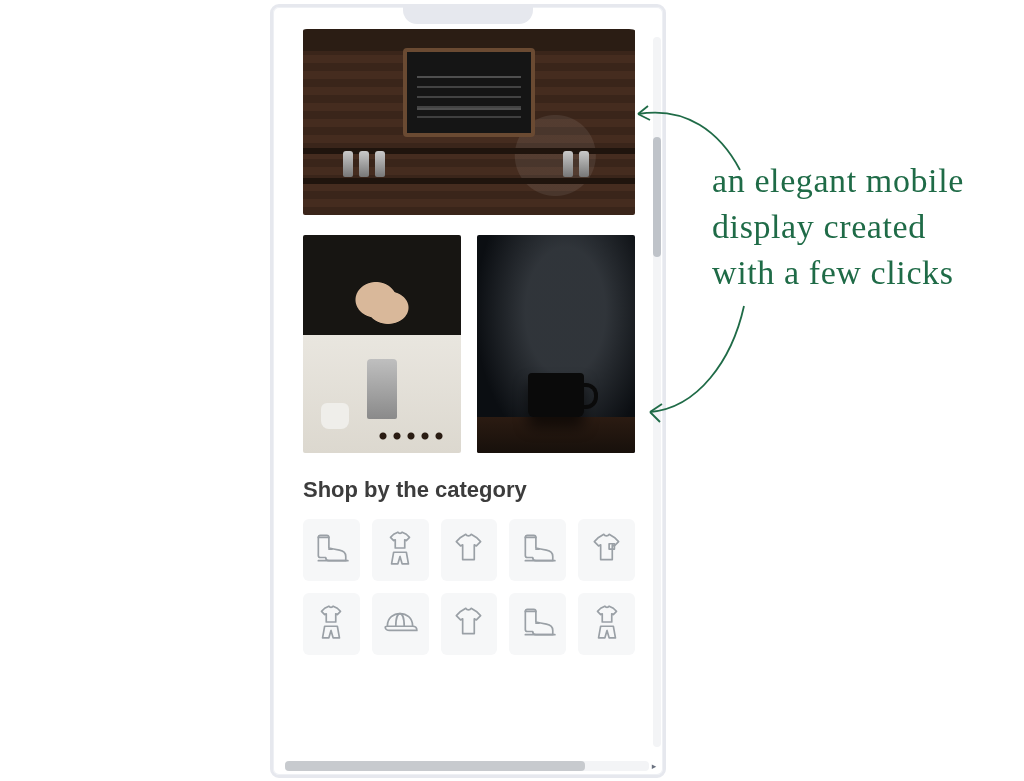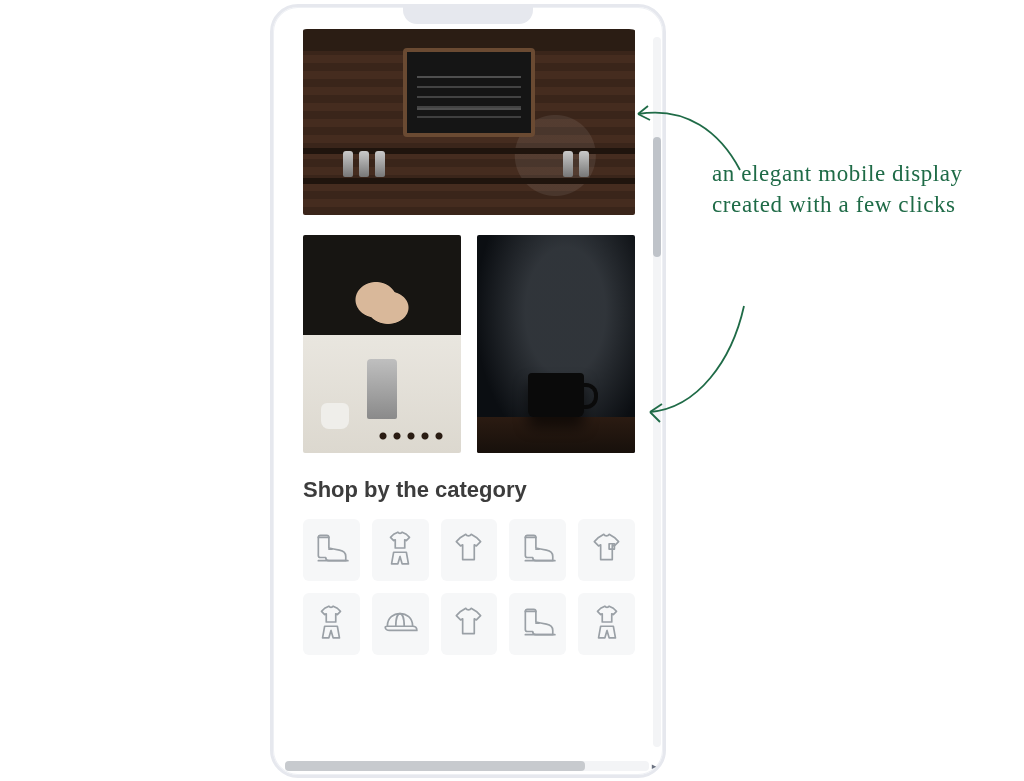--- a/index.html
+++ b/index.html
@@ -13,21 +13,21 @@
   }
 
   
   .device {
     position: absolute;
     left: 270px;
     top: 4px;
     width: 396px;
     height: 774px;
     border: 3px solid #e6e8ee;
-    border-radius: 28px;
+    border-radius: 9px;
     background: #ffffff;
     box-shadow: 0 0 0 1px #eef0f4 inset;
   }
   .device .notch {
     position: absolute;
     top: -3px;
     left: 50%;
     transform: translateX(-50%);
     width: 130px;
     height: 20px;
@@ -220,21 +220,21 @@
   .cat svg { width: 38px; height: 38px; stroke:#9aa0a6; stroke-width:1.6; fill:none; stroke-linecap:round; stroke-linejoin:round; }
 
   
   .annotation {
     position: absolute;
     left: 712px;
     top: 158px;
     width: 260px;
     color: #1f6b47;
     font-family: "Comic Sans MS", "Segoe Script", cursive;
-    font-size: 23px;
+    font-size: 34px;
     line-height: 1.35;
     letter-spacing: 0.6px;
   }
   .arrow {
     position: absolute;
     stroke: #1f6b47;
     fill: none;
     stroke-width: 1.8;
   }
   .arrow1 { left: 630px; top: 88px; width: 120px; height: 90px; }

